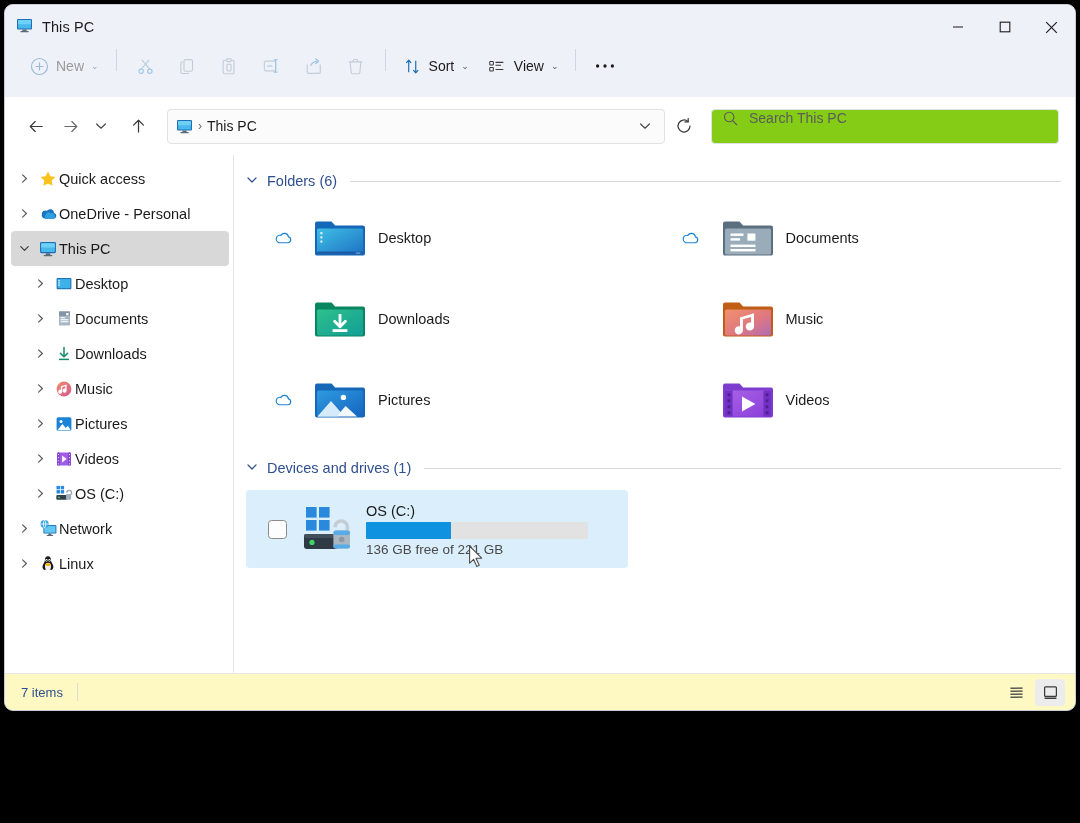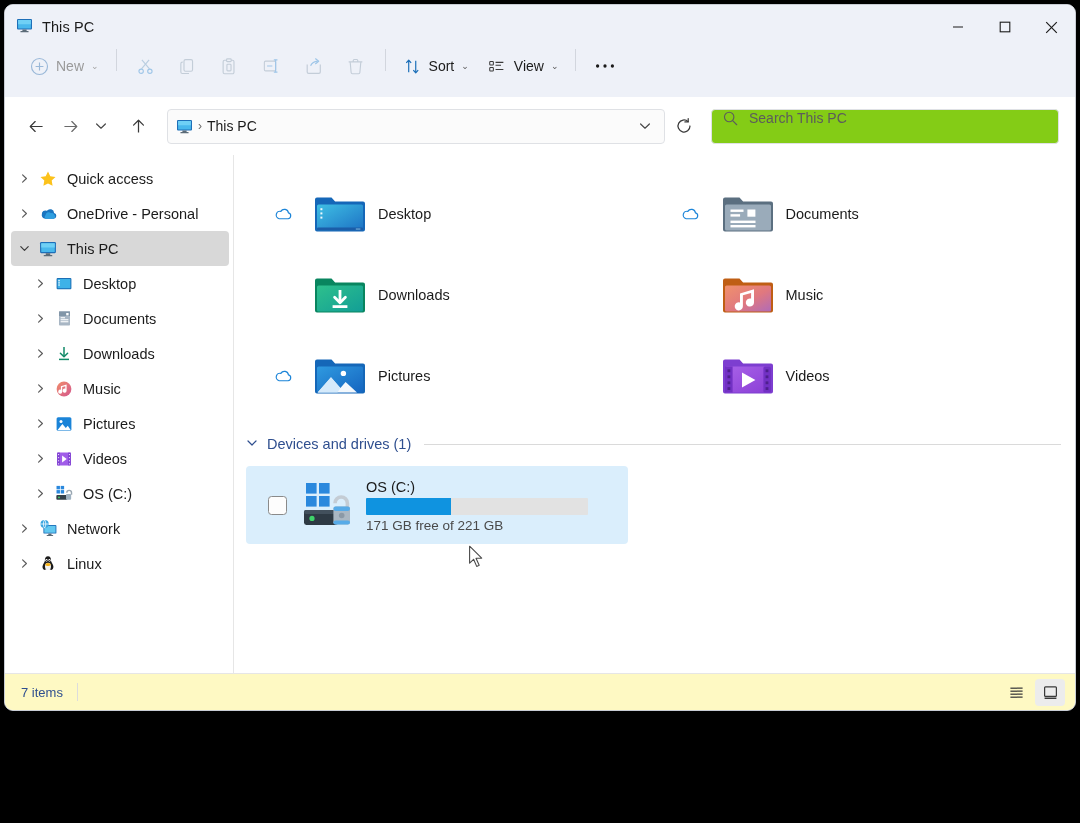--- a/index.html
+++ b/index.html
@@ -104,21 +104,21 @@
     height: 35px; display: flex; align-items: center;
     margin: 0 4px 0 6px; border-radius: 4px; cursor: default;
     padding-right: 6px;
   }
   .tree-item.selected { background: #d8d8d8; }
   .tw {
     width: 26px; flex: 0 0 26px; display: flex; align-items: center; justify-content: center;
     color: #5a5a5a; font-size: 11px;
   }
   .tree-ico { width: 22px; flex: 0 0 22px; display: flex; align-items: center; justify-content: center; }
-  .tree-label { font-size: 14.5px; color: #1b1b1b; margin-left: 8px; white-space: nowrap; }
+  .tree-label { font-size: 14.5px; color: #1b1b1b; white-space: nowrap; }
   .lvl1 { padding-left: 0px; }
   .lvl2 { padding-left: 16px; }
 
   
   .content { flex: 1; background: #ffffff; padding: 14px 14px 0 12px; overflow: hidden; position: relative; }
   .group-head { display: flex; align-items: center; gap: 9px; height: 24px; margin-bottom: 4px; }
   .group-chev { color: #3b5998; font-size: 11px; width: 12px; text-align: center; }
   .group-title { font-size: 14.5px; color: #2f4f8f; white-space: nowrap; }
   .group-line { flex: 1; height: 1px; background: #dadada; margin-left: 4px; }
 
@@ -601,20 +601,29 @@
             <circle cx="10.3" cy="5.6" r="0.7" fill="#1b1b1b"></circle>
           </svg>
         </span>
         <span class="tree-label">Linux</span>
       </div>
 
     </div>
 
     <div class="content">
 
+      <div class="group-head">
+        <span class="group-chev">
+          <svg width="12" height="12" viewBox="0 0 12 12">
+              <path d="M2 4L6 8l4-4" fill="none" stroke="#2f4f8f" stroke-width="1.2" stroke-linejoin="round" stroke-linecap="round"></path>
+            </svg>
+        </span>
+        <span class="group-title">Folders (6)</span>
+        <span class="group-line"></span>
+      </div>
 
       <div class="grid">
 
         <div class="tile">
           <span class="cloudcol">
             <svg width="19" height="15" viewBox="0 0 20 15">
                 <path d="M5.4 13h9.4a3.1 3.1 0 0 0 .4-6.1 4.3 4.3 0 0 0-8-1.6A3.4 3.4 0 0 0 5.4 13z" fill="none" stroke="#1b84d8" stroke-width="1.25" stroke-linejoin="round"></path>
               </svg>
           </span>
           <span class="tile-ico">
@@ -779,21 +788,21 @@
               <rect x="31.4" y="26.6" width="16.6" height="4.4" rx="2.2" fill="#57abe8"></rect>
               <rect x="31.4" y="40.4" width="16.6" height="4.2" rx="2.1" fill="#57abe8"></rect>
               <circle cx="39.7" cy="35.5" r="2.8" fill="#8b99a6"></circle>
             </svg>
           </span>
           <span class="dinfo">
             <span class="dname">OS (C:)</span>
             <span class="dbar">
               <span class="dbar-fill" style="display:block;width:38.5%"></span>
             </span>
-            <span class="dfree">171 GB free of 221 GB</span>
+            <span class="dfree">136 GB free of 221 GB</span>
           </span>
         </div>
       </div>
 
       <div class="cursor">
         <svg width="17" height="24" viewBox="0 0 17 24">
           <path d="M1.6 1.2l12.1 11.9-5.7.1 3.2 7.1-2.5 1.1-3.1-7.1-4 3.9z" fill="#ffffff" stroke="#4a4a4a" stroke-width="1.1" stroke-linejoin="round"></path>
         </svg>
       </div>
 

